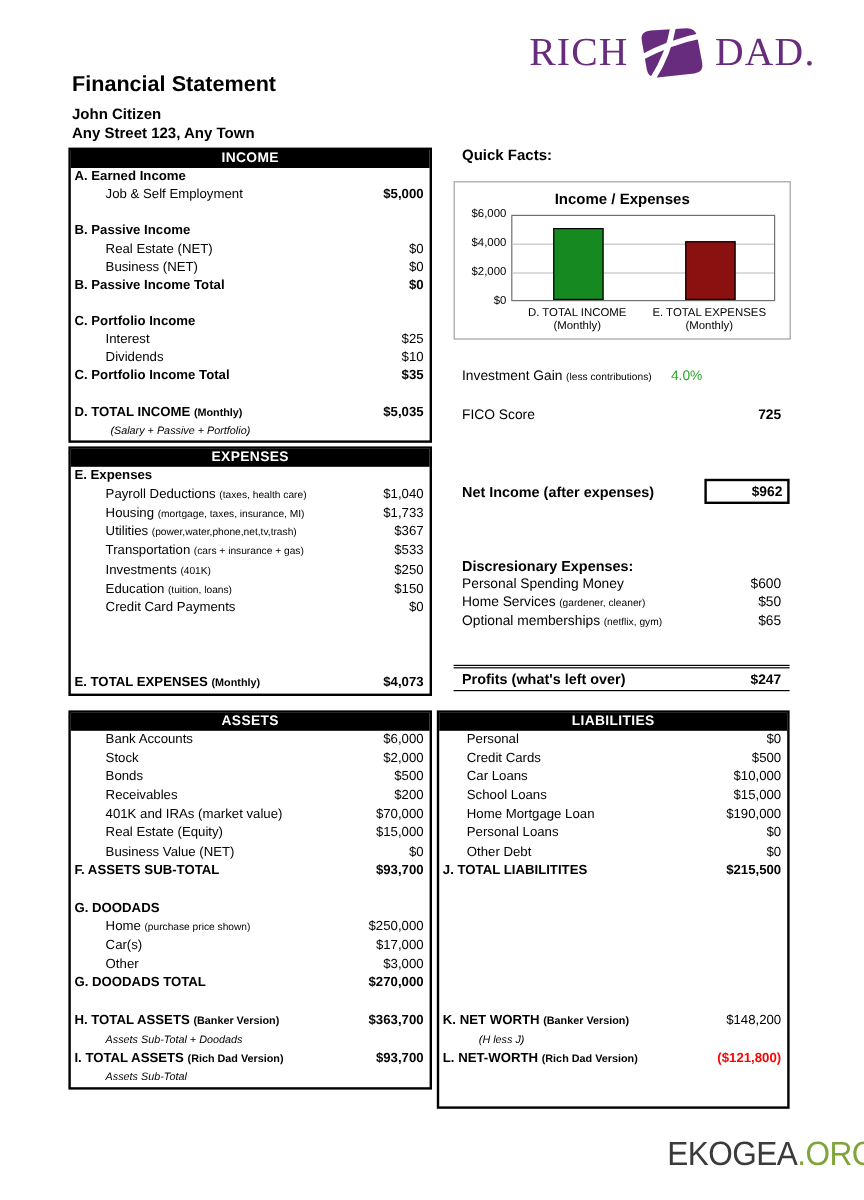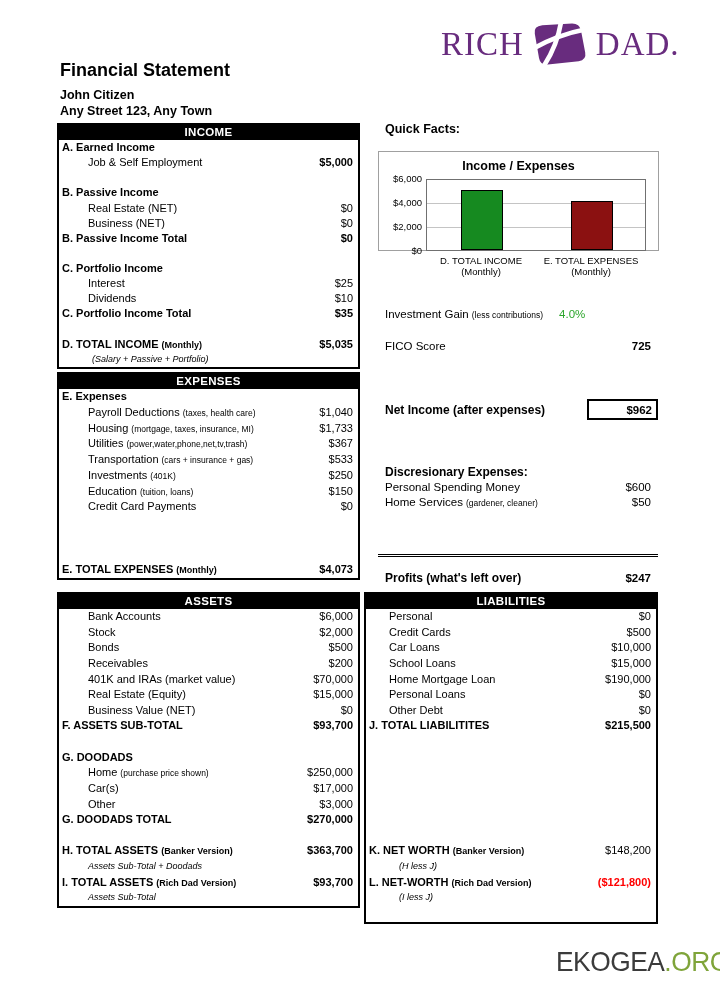--- a/index.html
+++ b/index.html
@@ -35,21 +35,21 @@
   .tbl-income{left:57px;top:123px;width:303px;height:246px;}
   .tbl-income .row{height:15.13px;line-height:15.13px;}
   .tbl-expenses{left:57px;top:372px;width:303px;height:208px;}
   .tbl-expenses .row{height:15.75px;line-height:15.75px;}
   .tbl-assets{left:57px;top:592px;width:303px;height:316px;}
   .tbl-liab{left:364px;top:592px;width:294px;height:332px;}
   .tbl-assets .row,.tbl-liab .row{height:15.63px;line-height:15.63px;}
 
   
   .qf-title{position:absolute;left:385px;top:122px;font-size:12.5px;font-weight:bold;}
-  .chart{position:absolute;left:378px;top:151px;width:281px;height:100px;border:1px solid #a0a0a0;background:#fff;}
+  .chart{position:absolute;left:378px;top:151px;width:281px;height:132px;border:1px solid #a0a0a0;background:#fff;}
   .chart-title{position:absolute;top:7px;left:0;right:0;text-align:center;font-size:12.5px;font-weight:bold;}
   .plot{position:absolute;left:47px;top:27px;width:220px;height:72px;border:1px solid #707070;background:#fff;}
   .gl{position:absolute;left:0;right:0;height:1px;background:#c4c4c4;}
   .gl4{top:23px;} .gl2{top:47px;}
   .bar{position:absolute;bottom:0;width:42px;border:1px solid #000;}
   .bar-income{left:34px;} .bar-expense{left:144px;}
   .ytick{position:absolute;width:42px;text-align:right;font-size:9.5px;left:1px;}
   .yt6{top:21px;} .yt4{top:45px;} .yt2{top:69px;} .yt0{top:93px;}
   .xlab{position:absolute;top:103px;width:110px;text-align:center;font-size:9.5px;line-height:11px;}
   .xl1{left:47px;} .xl2{left:157px;}
@@ -62,21 +62,21 @@
   .ni-label{position:absolute;left:385px;top:403px;font-size:12px;font-weight:bold;}
   .ni-box{position:absolute;left:587px;top:399px;width:71px;height:21px;border:2px solid #000;
           display:flex;align-items:center;justify-content:flex-end;padding-right:4px;
           font-size:11.5px;font-weight:bold;}
 
   .disc-title{position:absolute;left:385px;top:465px;font-size:12px;font-weight:bold;}
   .disc-0{top:481px;} .disc-1{top:496px;} .disc-2{top:512px;}
 
   .profits{position:absolute;left:378px;top:554px;width:280px;border-top:3px double #000;
            border-bottom:1px solid #000;display:flex;align-items:baseline;
-           padding:14px 7px;font-weight:bold;gap:12px;}
+           padding:2px 7px;font-weight:bold;gap:12px;}
   .profits .lbl{font-size:12px;} .profits .val{margin-left:auto;font-size:11.5px;}
 
   
   .footer{position:absolute;left:556px;top:946px;font-size:28px;letter-spacing:-.5px;
           transform:scaleX(.94);transform-origin:left;}
   .fg-dark{color:#3b3b3b;}
 </style>
 </head>
 <body>
 
@@ -237,20 +237,25 @@
   <div class="disc-title">Discresionary Expenses:</div>
   <div class="qf-row disc-0">
     <span class="lbl">Personal Spending Money</span>
     <span class="val">$600</span>
   </div>
   <div class="qf-row disc-1">
     <span class="lbl">Home Services</span>
     <span class="note">(gardener, cleaner)</span>
     <span class="val">$50</span>
   </div>
+  <div class="qf-row disc-2">
+    <span class="lbl">Optional memberships</span>
+    <span class="note">(netflix, gym)</span>
+    <span class="val">$65</span>
+  </div>
 
   <div class="profits">
     <span class="lbl">Profits (what's left over)</span>
     <span class="val">$247</span>
   </div>
 
   <div class="tbl tbl-assets">
     <div class="thead">ASSETS</div>
     <div class="row item">
         <span class="lbl">Bank Accounts</span>
@@ -371,22 +376,19 @@
         <span class="val">$148,200</span>
       </div>
     <div class="row ind18">
         <span class="subi">(H less J)</span>
       </div>
     <div class="row">
         <span class="lbl b">L. NET-WORTH</span>
         <span class="tot-note">(Rich Dad Version)</span>
         <span class="val b" style="color: rgb(255, 0, 0);">($121,800)</span>
       </div>
-    <div class="row ind18">
-        <span class="subi">(I less J)</span>
-      </div>
   </div>
 
   <div class="footer">
     <span class="fg-dark">EKOGEA</span><span class="fg-green" style="color: rgb(127, 164, 58);">.ORG</span>
   </div>
 
 </div>
 
 </body></html>

